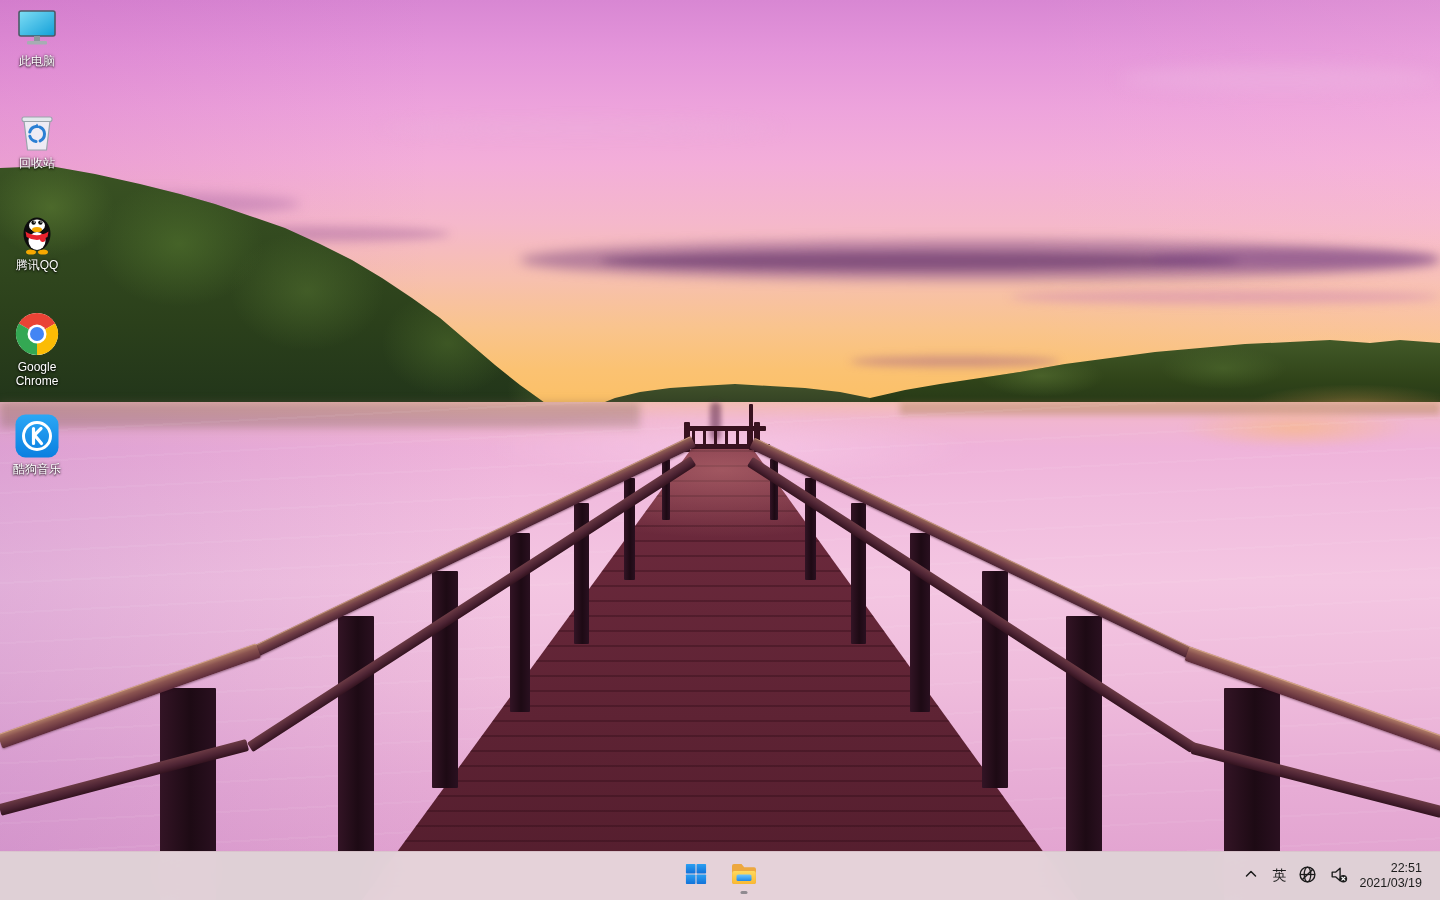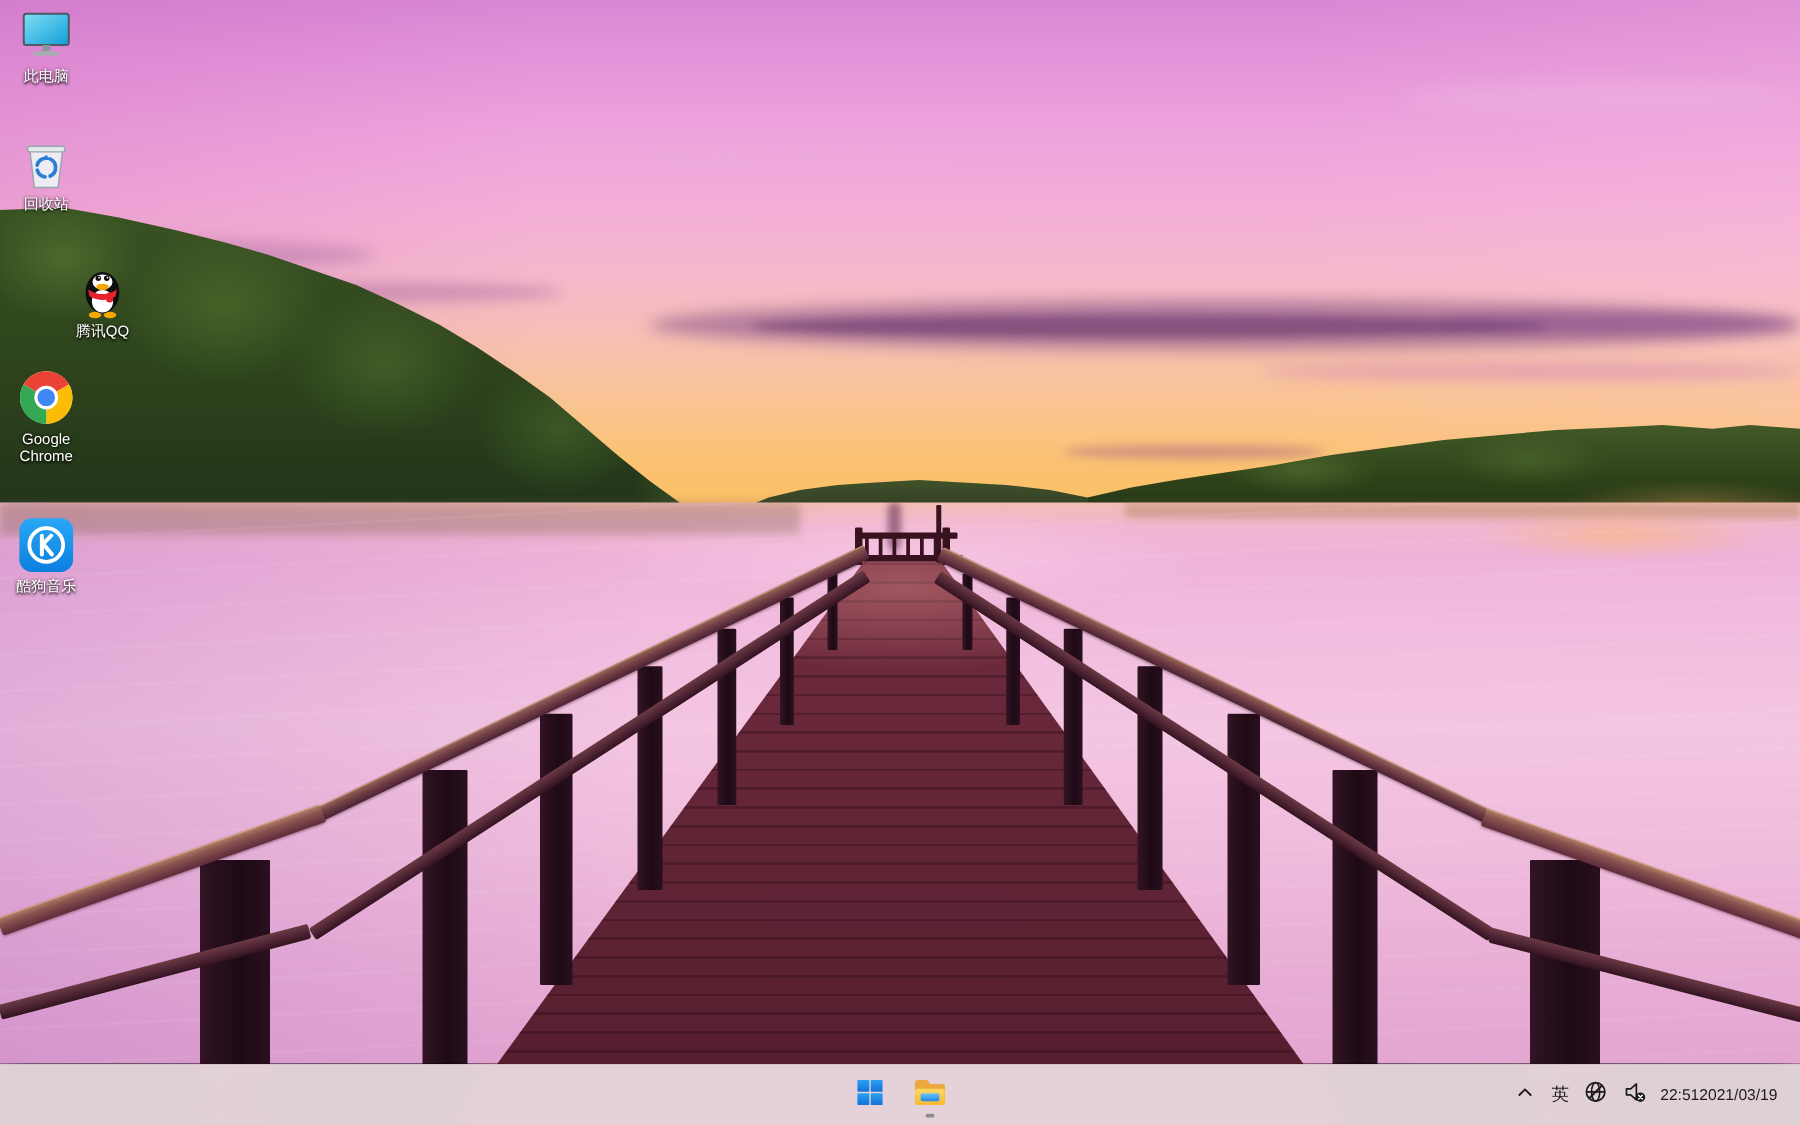--- a/index.html
+++ b/index.html
@@ -87,21 +87,21 @@
   
   .taskbar{position:absolute;left:0;bottom:0;width:1440px;height:48px;
     background:rgba(242,226,232,.92);backdrop-filter:blur(18px);
     border-top:1px solid rgba(172,140,152,.25);display:flex;align-items:center;}
   .tb-center{position:absolute;left:50%;top:0;transform:translateX(-50%);height:48px;display:flex;align-items:center;gap:8px;}
   .tb-btn{width:40px;height:40px;border-radius:5px;display:flex;align-items:center;justify-content:center;position:relative;}
   .run-dot{position:absolute;bottom:2px;left:50%;transform:translateX(-50%);width:7px;height:3px;border-radius:2px;background:#8f8a90;}
   .tray{position:absolute;right:0;top:0;height:48px;display:flex;align-items:center;gap:2px;padding-right:14px;}
   .tray-btn{height:40px;border-radius:5px;display:flex;align-items:center;justify-content:center;padding:0 5px;color:#1b1b1b;}
   .ime{font-size:14px;color:#1b1b1b;}
-  .clock{display:flex;flex-direction:row;align-items:flex-end;justify-content:center;font-size:12.5px;line-height:15px;color:#1c1c1c;padding:0 4px;}
+  .clock{display:flex;flex-direction:column;align-items:flex-end;justify-content:center;font-size:12.5px;line-height:15px;color:#1c1c1c;padding:0 4px;}
 </style>
 </head>
 <body>
 
 <div class="screen">
 
   <div class="wallpaper">
     <div class="sky"></div>
     <div class="sky-tint"></div>
     <div class="sunglow1"></div>
@@ -192,41 +192,41 @@
       <svg width="48" height="48" viewBox="0 0 48 48">
         <path d="M11 15 L14.5 44 H33.5 L37 15 Z" fill="rgba(238,242,246,.92)" stroke="#9aa4ac" stroke-width="1.2"></path>
         <rect x="9" y="11" width="30" height="4.5" rx="2" fill="#e3e8ed" stroke="#9aa4ac" stroke-width="1.1"></rect>
         <circle cx="24" cy="28" r="7.5" fill="none" stroke="#2a7fd4" stroke-width="3" stroke-dasharray="8.5 4.2" stroke-linecap="round"></circle>
         <path d="M24 17.5 l3 4.5 h-6 z" fill="#2a7fd4"></path>
       </svg>
     </div>
     <div class="label">回收站</div>
   </div>
 
-  <div class="desktop-icon" style="top:208px;margin-left:45px;">
+  <div class="desktop-icon" style="top:208px;">
     <div class="ico">
       <svg width="48" height="48" viewBox="0 0 48 48">
         <ellipse cx="18" cy="44" rx="5" ry="2.6" fill="#f5a800"></ellipse>
         <ellipse cx="30" cy="44" rx="5" ry="2.6" fill="#f5a800"></ellipse>
         <ellipse cx="24" cy="26" rx="13.5" ry="16.5" fill="#0d0d0d"></ellipse>
         <ellipse cx="24" cy="33" rx="8.5" ry="9" fill="#ffffff"></ellipse>
         <ellipse cx="24" cy="17.5" rx="8" ry="6" fill="#ffffff"></ellipse>
         <circle cx="20.6" cy="14.6" r="2.2" fill="#0d0d0d"></circle>
         <circle cx="27.4" cy="14.6" r="2.2" fill="#0d0d0d"></circle>
         <circle cx="21.2" cy="14" r="0.7" fill="#fff"></circle>
         <circle cx="28" cy="14" r="0.7" fill="#fff"></circle>
         <ellipse cx="24" cy="21.5" rx="5" ry="2.6" fill="#f5a800"></ellipse>
         <path d="M12.5 23.5 Q24 31 35.5 23.5 L34.5 29 Q24 35 13.5 29 Z" fill="#e8222d"></path>
         <rect x="27" y="26" width="5.5" height="8" rx="2.4" fill="#e8222d"></rect>
       </svg>
     </div>
     <div class="label">腾讯QQ</div>
   </div>
 
-  <div class="desktop-icon" style="top:294px;">
+  <div class="desktop-icon" style="top:310px;">
     <div class="ico">
       <svg width="48" height="48" viewBox="0 0 48 48">
         <circle cx="24" cy="24" r="21" fill="#fff"></circle>
         <path d="M24 24 L5.81 13.5 A21 21 0 0 1 42.19 13.5 Z" fill="#ea4335"></path>
         <path d="M24 24 L42.19 13.5 A21 21 0 0 1 24 45 Z" fill="#fbbc05"></path>
         <path d="M24 24 L24 45 A21 21 0 0 1 5.81 13.5 Z" fill="#34a853"></path>
         <circle cx="24" cy="24" r="9.5" fill="#fff"></circle>
         <circle cx="24" cy="24" r="7" fill="#4285f4"></circle>
       </svg>
     </div>

